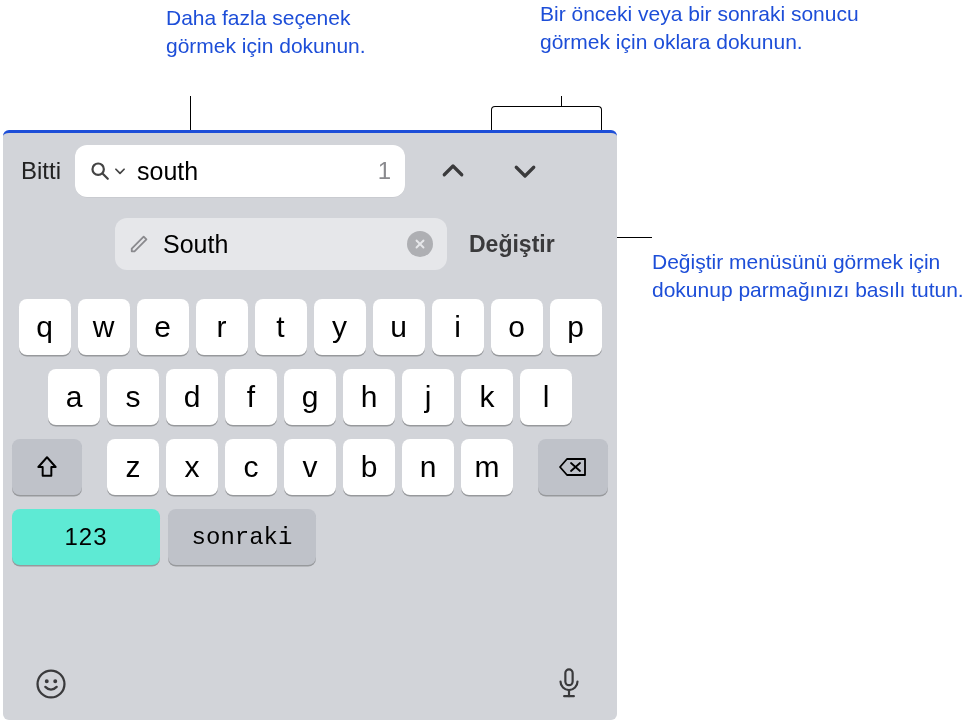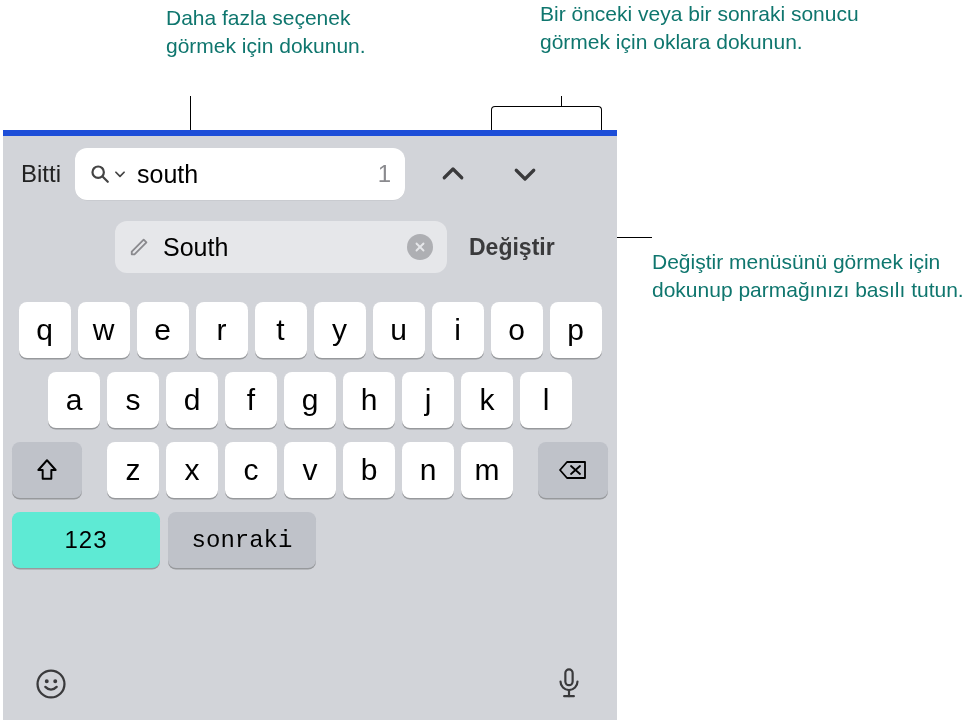--- a/index.html
+++ b/index.html
@@ -10,42 +10,43 @@
     height: 724px;
     position: relative;
     overflow: hidden;
   }
 
   
   .callout {
     position: absolute;
     font-size: 21px;
     line-height: 1.35;
-    color: #0f766e;
+    color: #1d4ed8;
     font-weight: 400;
   }
   .callout-line {
     position: absolute;
     background: #000;
   }
   .bracket {
     position: absolute;
     border: 1px solid #000;
     border-bottom: none;
   }
 
   
   .device {
     position: absolute;
     left: 3px;
     top: 130px;
     width: 614px;
     height: 590px;
     background: #d2d4d9;
-    border-top: 6px solid #1d4ed8;
+    border-top: 3px solid #1d4ed8;
+    border-radius: 6px;
   }
 
   .toolbar {
     position: absolute;
     left: 0; top: 0; right: 0;
     height: 76px;
     display: flex;
     align-items: center;
   }
   .done-btn {

